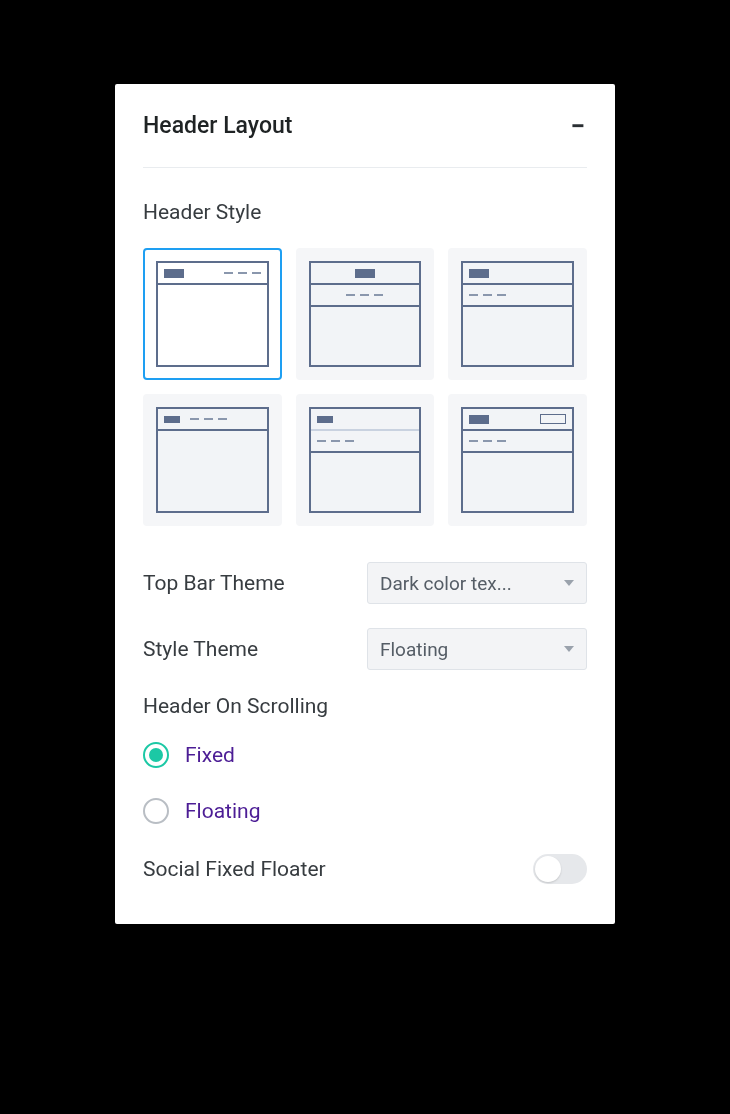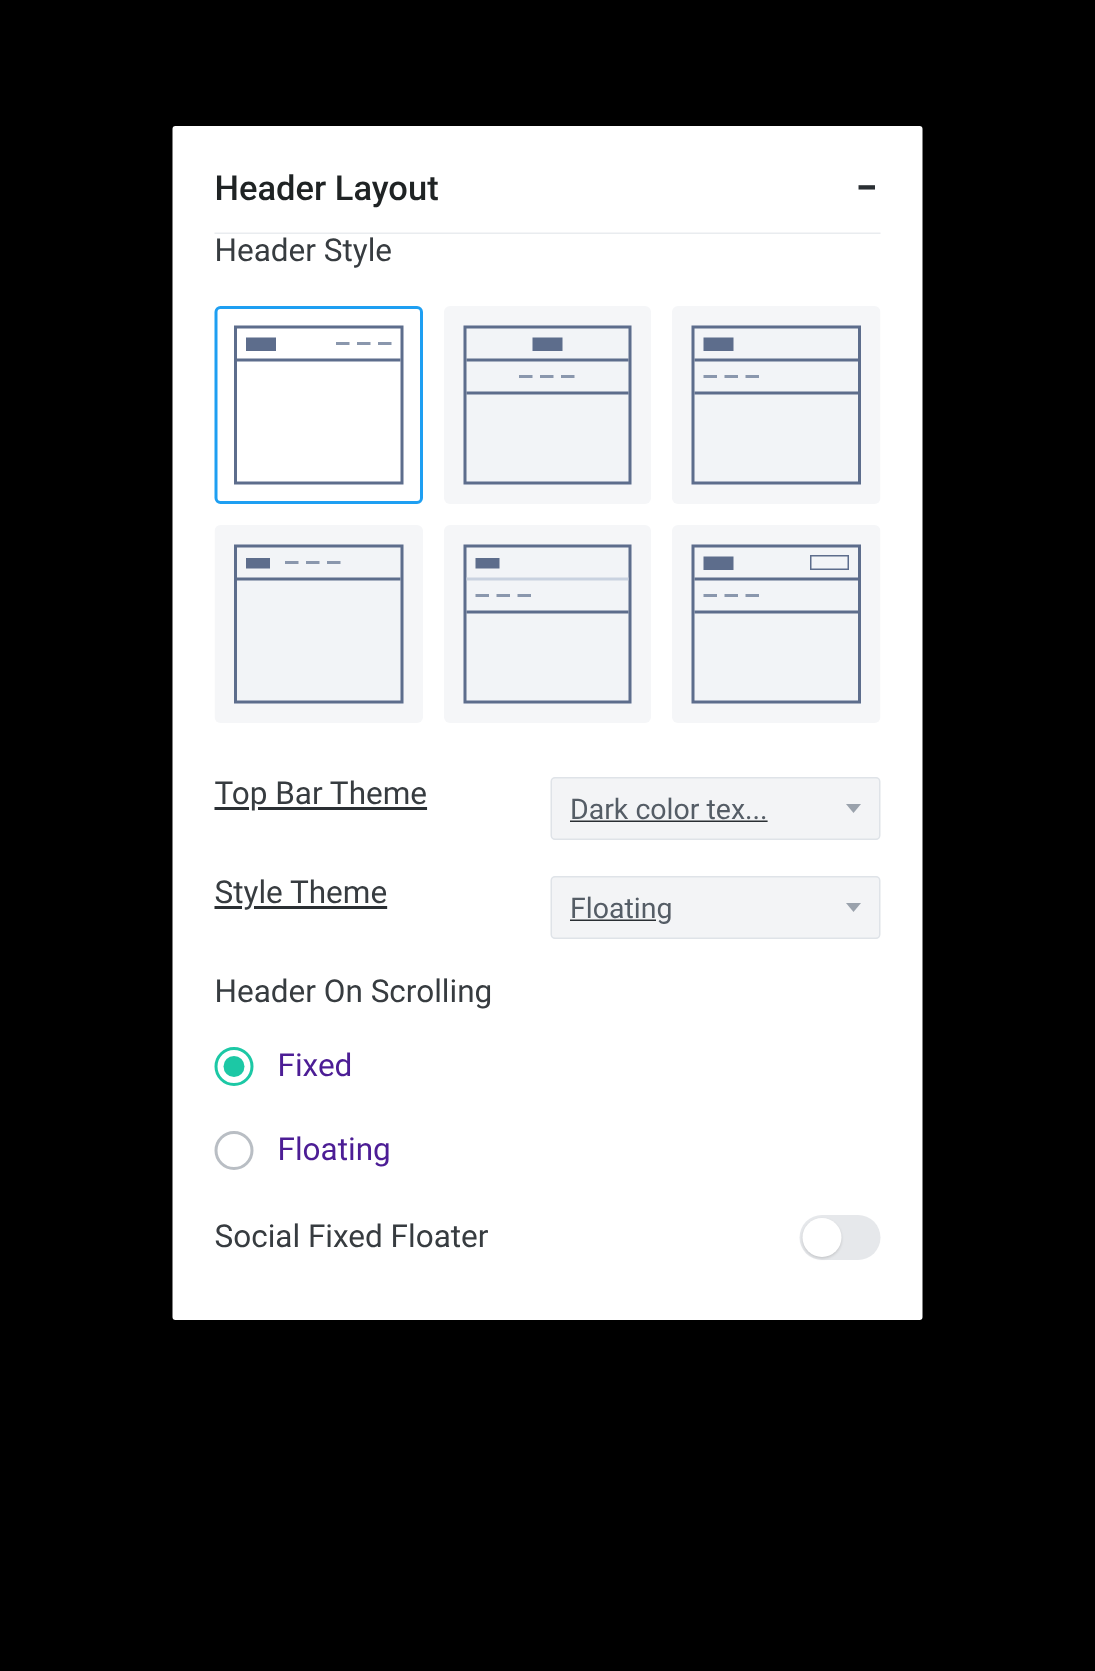--- a/index.html
+++ b/index.html
@@ -16,38 +16,39 @@
     width: 500px;
     margin-top: 84px;
     border-radius: 2px;
     padding: 28px 28px 40px 28px;
     color: #2a2f33;
   }
   .panel-header {
     display: flex;
     justify-content: space-between;
     align-items: center;
-    padding-bottom: 16px;
+    padding-bottom: 28px;
     border-bottom: 1px solid #e9ecef;
   }
   .panel-title {
     font-size: 23px;
     font-weight: 500;
     color: #1f2324;
   }
   .collapse-icon {
     font-size: 26px;
     font-weight: 700;
     line-height: 1;
     cursor: pointer;
     padding: 0 2px;
   }
   .section-label {
     font-size: 21px;
     color: #373c40;
+    margin-top: 32px;
     margin-bottom: 24px;
     font-weight: 400;
   }
   .style-grid {
     display: grid;
     grid-template-columns: repeat(3, 1fr);
     gap: 14px;
     margin-bottom: 36px;
   }
   .style-tile {
@@ -83,23 +84,23 @@
   .mlogo.sm { width: 16px; height: 7px; }
   .mlinks { display: flex; gap: 5px; }
   .mlink { width: 9px; height: 2px; background: #8a97ad; }
   .mlinks.right { margin-left: auto; }
   .mbody { flex: 1; }
   .mbtn { margin-left:auto; width:26px; height:10px; border:1.5px solid #5d6d8c; background:transparent; }
   .secondary .mrow:first-child { border-bottom:2px solid #c9d2e0; }
 
   .form-row {
     display: flex;
+    align-items: center;
     justify-content: space-between;
     margin-bottom: 24px;
-    text-decoration: underline;
   }
   .form-label {
     font-size: 21px;
     color: #373c40;
     font-weight: 400;
   }
   .select {
     width: 220px;
     height: 42px;
     background: #f3f4f6;

